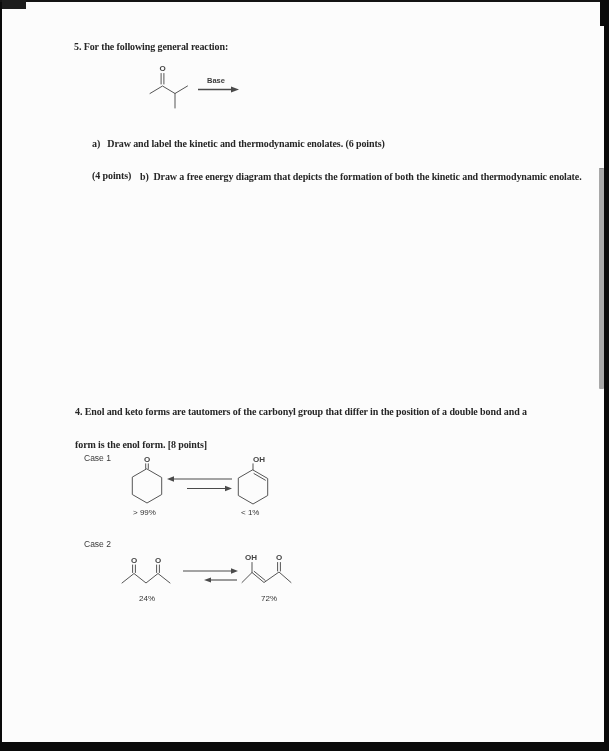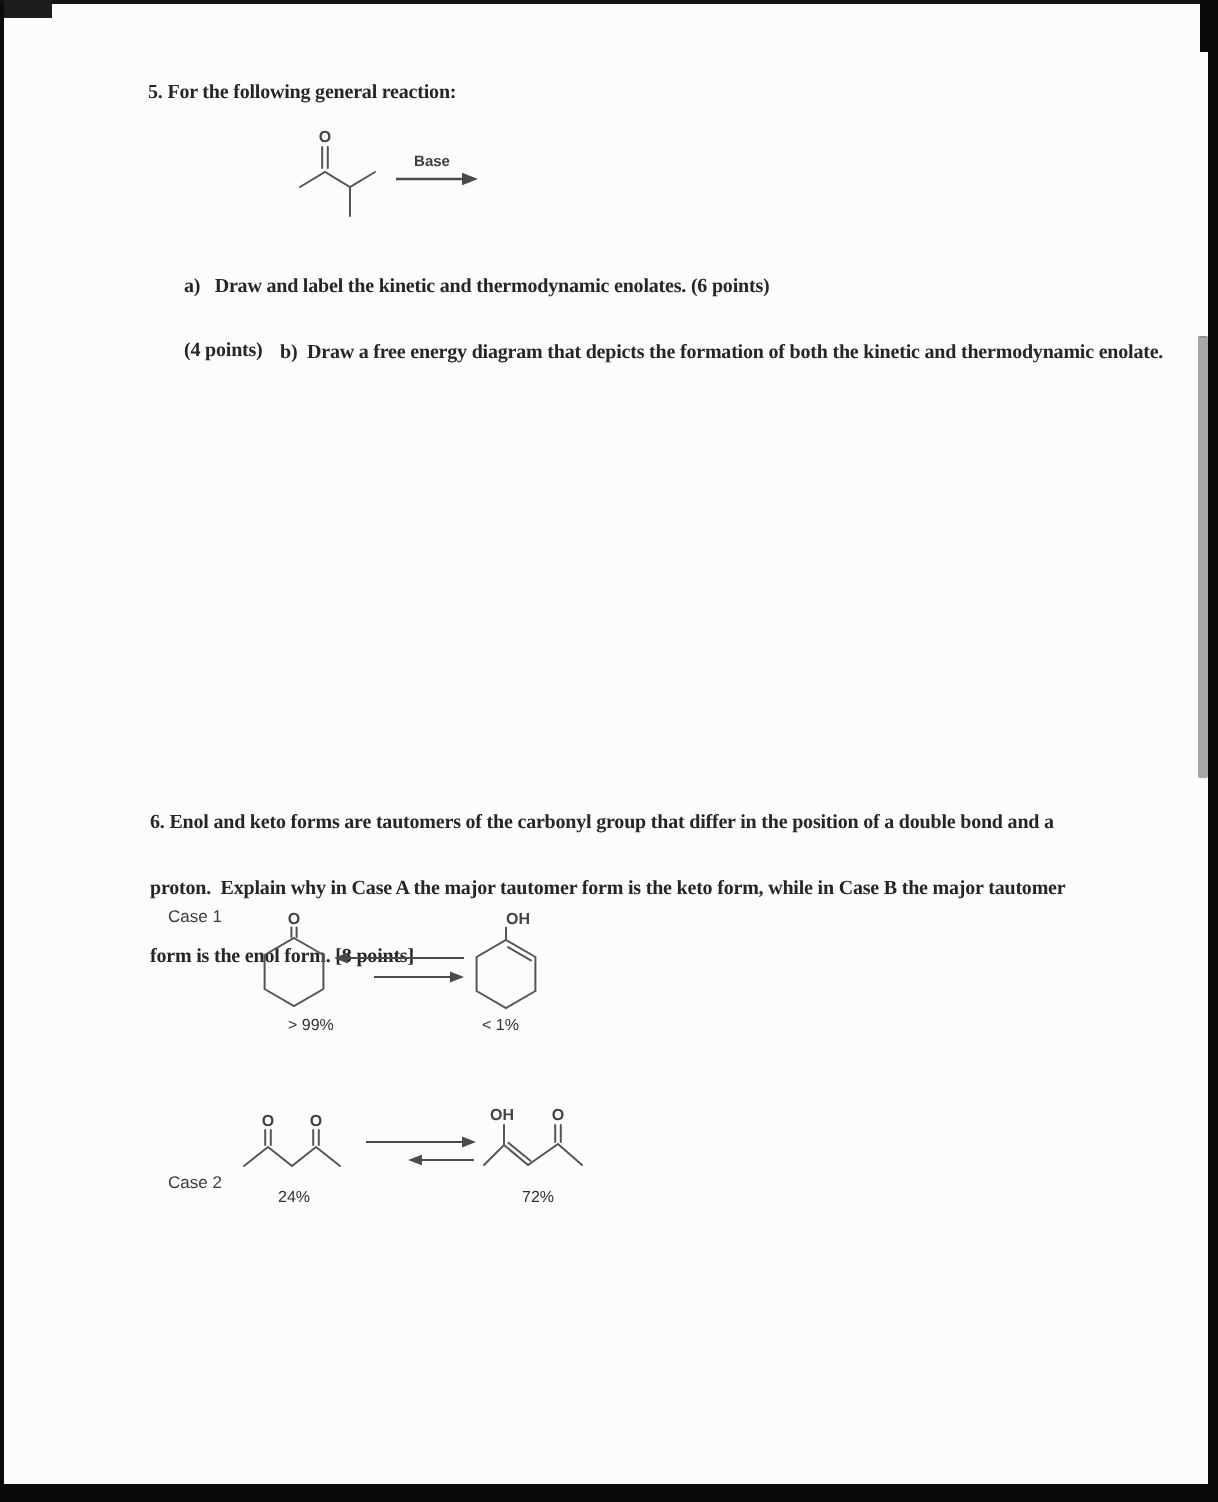--- a/index.html
+++ b/index.html
@@ -65,22 +65,21 @@
   <text class="base-label" x="21" y="11">Base</text>
   <line class="arrowline" x1="3" y1="17.5" x2="36" y2="17.5" style="stroke-width:1.3"></line>
   <polygon class="arrowhead" points="36,14.4 44,17.5 36,20.6"></polygon>
 </svg>
 
 <div class="doc-text" style="left:92px;top:139px;text-align:center;">a)   Draw and label the kinetic and thermodynamic enolates. (6 points)</div>
 <div class="doc-text" style="left:92px;top:172px;margin-left:48px;">b)  Draw a free energy diagram that depicts the formation of both the kinetic and thermodynamic enolate.</div>
 <div class="doc-text" style="left:92px;top:171px;">(4 points)</div>
 
 <div class="doc-text q6p" style="left:75px;top:383px;">
-  <div>6. Enol and keto forms are tautomers of the carbonyl group that differ in the position of a double bond and a</div>
-  <div><span>proton.  Explain why in </span><span class="b">Case A</span><span> the major tautomer form is the keto form, while in </span><span class="b">Case B</span><span> the major tautomer</span></div>
+  <div>4. Enol and keto forms are tautomers of the carbonyl group that differ in the position of a double bond and a</div>
   <div>form is the enol form. [8 points]</div>
 </div>
 
 <div class="chem-label" style="left:84px;top:453px;font-size:8.5px;">Case 1</div>
 
 <svg style="left:120px;top:450px;" width="160" height="57" viewBox="0 0 160 57">
 
   <g>
     <text class="atom" x="27" y="12">O</text>
     <line class="bond" x1="25.7" y1="13.8" x2="25.7" y2="18.5"></line>
@@ -96,24 +95,24 @@
   </g>
 
   <g>
     <text class="atom" x="139" y="12">OH</text>
     <line class="bond" x1="133" y1="20" x2="133" y2="13.8"></line>
     <polygon class="bond" points="133,20 147.7,28.5 147.7,45.5 133,54 118.3,45.5 118.3,28.5" fill="none"></polygon>
     <line class="bond" x1="134" y1="23.6" x2="145.4" y2="30.2"></line>
   </g>
 </svg>
 
-<div class="chem-label pct" style="left:144px;top:508px;">&gt; 99%</div>
+<div class="chem-label pct" style="left:133px;top:508px;">&gt; 99%</div>
 <div class="chem-label pct" style="left:241px;top:508px;">&lt; 1%</div>
 
-<div class="chem-label" style="left:84px;top:539px;font-size:8.5px;margin-top:47px;">Case 2</div>
+<div class="chem-label" style="left:84px;top:539px;font-size:8.5px;">Case 2</div>
 
 <svg style="left:115px;top:550px;" width="185" height="38" viewBox="0 0 185 38">
 
   <g>
     <text class="atom" x="19" y="13">O</text>
     <text class="atom" x="43" y="13">O</text>
     <line class="bond" x1="17.6" y1="15" x2="17.6" y2="22.5"></line>
     <line class="bond" x1="20.4" y1="15" x2="20.4" y2="22.5"></line>
     <line class="bond" x1="41.6" y1="15" x2="41.6" y2="22.5"></line>
     <line class="bond" x1="44.4" y1="15" x2="44.4" y2="22.5"></line>

